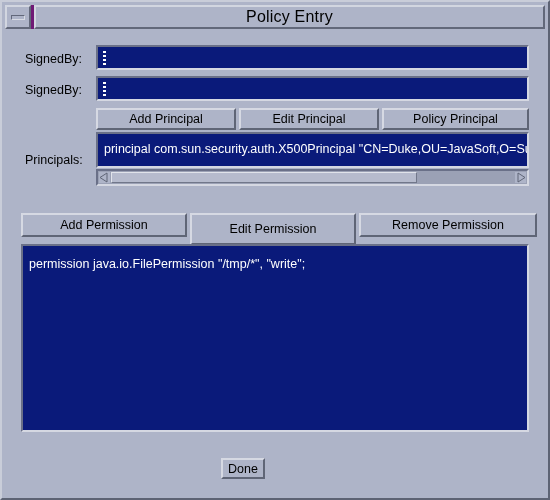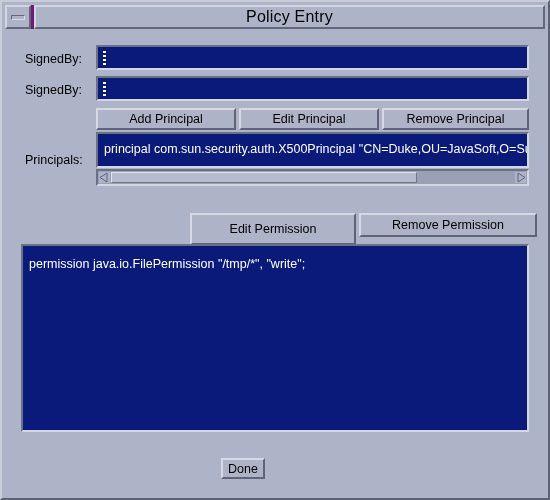--- a/index.html
+++ b/index.html
@@ -191,21 +191,21 @@
     </div>
 
     <div class="row-label" style="left:20px; top:51px;">SignedBy:</div>
     <div class="sunken" style="left:91px; top:44px; width:433px; height:25px;">
       <div class="caret"></div>
       <div class="field-text" style="top:5px; left:10px;"></div>
     </div>
 
     <div class="btn" style="left:91px; top:76px; width:140px; height:22px;">Add Principal</div>
     <div class="btn" style="left:234px; top:76px; width:140px; height:22px;">Edit Principal</div>
-    <div class="btn" style="left:377px; top:76px; width:147px; height:22px;">Remove Principal</div>
+    <div class="btn" style="left:377px; top:76px; width:147px; height:22px;">Policy Principal</div>
 
     <div class="row-label" style="left:20px; top:121px;">Principals:</div>
 
     <div class="sunken" style="left:91px; top:100px; width:433px; height:36px;">
       <div class="field-text" style="top:8px; left:6px;">principal com.sun.security.auth.X500Principal "CN=Duke,OU=JavaSoft,O=Sun M</div>
     </div>
 
     <div class="hscroll" style="left:91px; top:137px; width:433px; height:17px;">
       <div class="sb-arrow left">
         <svg width="11" height="11" viewBox="0 0 11 11">
@@ -213,20 +213,21 @@
         </svg>
       </div>
       <div class="sb-arrow right">
         <svg width="11" height="11" viewBox="0 0 11 11">
           <polygon points="3,1 3,10 10,5.5" fill="#aeb4c8" stroke="#5f6576" stroke-width="1"></polygon>
         </svg>
       </div>
       <div class="sb-thumb" style="left:13px; width:306px;"></div>
     </div>
 
+    <div class="btn" style="left:16px; top:181px; width:166px; height:24px;">Add Permission</div>
     <div class="btn" style="left:185px; top:181px; width:166px; height:32px;">Edit Permission</div>
     <div class="btn" style="left:354px; top:181px; width:178px; height:24px;text-align:right;">Remove Permission</div>
 
     <div class="sunken" style="left:16px; top:212px; width:508px; height:188px;">
       <div class="field-text" style="top:11px; left:6px;">permission java.io.FilePermission "/tmp/*", "write";</div>
     </div>
 
     <div class="btn" style="left:216px; top:426px; width:44px; height:21px;">Done</div>
 
   </div>

